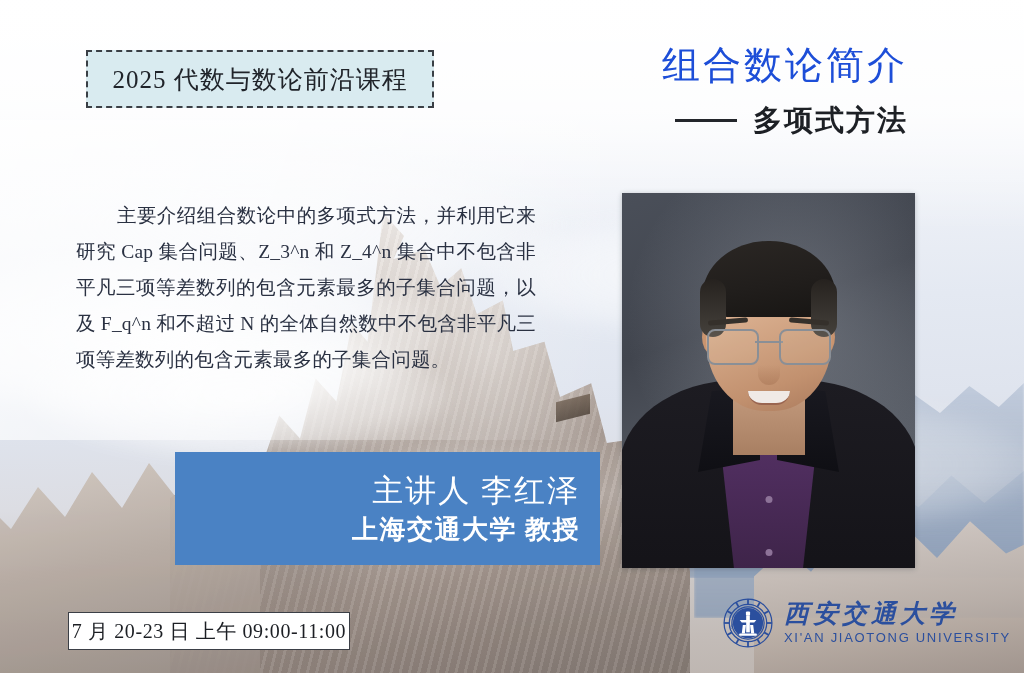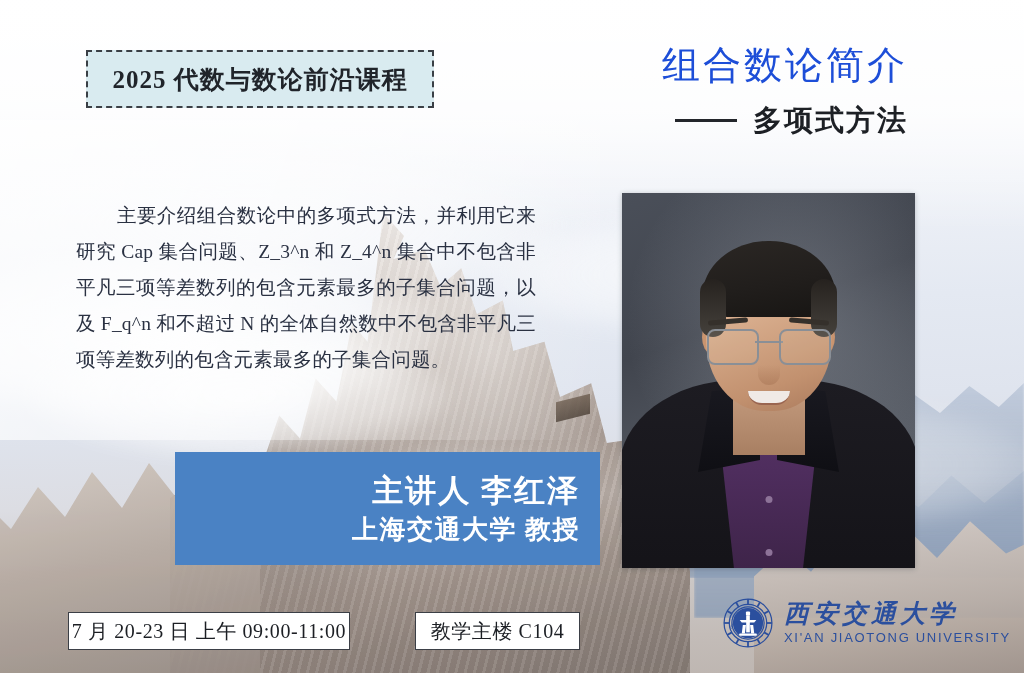--- a/index.html
+++ b/index.html
@@ -195,21 +195,21 @@
     height: 58px;
     box-sizing: border-box;
     border: 2px dashed #3a3f45;
     background: rgba(214,233,239,0.92);
     display: flex;
     align-items: center;
     justify-content: center;
   }
   .course-badge-text {
     font-size: 25px;
-    font-weight: 700;
+    font-weight: 400;
     color: #20242a;
     letter-spacing: 1px;
     white-space: nowrap;
   }
 
   
   .title-block {
     position: absolute;
     right: 116px;
     top: 44px;
@@ -268,21 +268,21 @@
     display: flex;
     flex-direction: column;
     align-items: flex-end;
     justify-content: center;
     padding-right: 20px;
     box-sizing: border-box;
   }
   .speaker-name {
     color: #ffffff;
     font-size: 31px;
-    font-weight: 700;
+    font-weight: 400;
     letter-spacing: 2px;
     line-height: 1.35;
     white-space: nowrap;
   }
   .speaker-affil {
     color: #ffffff;
     font-size: 26px;
     font-weight: 700;
     letter-spacing: 1.5px;
     line-height: 1.35;
@@ -578,23 +578,20 @@
       <div class="pt-lens r"></div>
     </div>
     <div class="pt-nose"></div>
     <div class="pt-mouth"></div>
   </div>
 
   <div class="info-box" id="date-box">
     <span class="info-box-text">7 月 20-23 日 上午 09:00-11:00</span>
   </div>
 
-  <div class="info-box" id="venue-box">
-    <span class="info-box-text">教学主楼  C104</span>
-  </div>
 
   <div class="logo">
     <svg class="logo-seal" viewBox="0 0 100 100">
       <g fill="none" stroke="#2b4f9e" stroke-width="2.4">
         <circle cx="50" cy="50" r="46"></circle>
         <circle cx="50" cy="50" r="36"></circle>
         <circle cx="50" cy="50" r="31"></circle>
       </g>
       <g stroke="#2b4f9e" stroke-width="3.4">
         <line x1="50" y1="4" x2="50" y2="14"></line>

